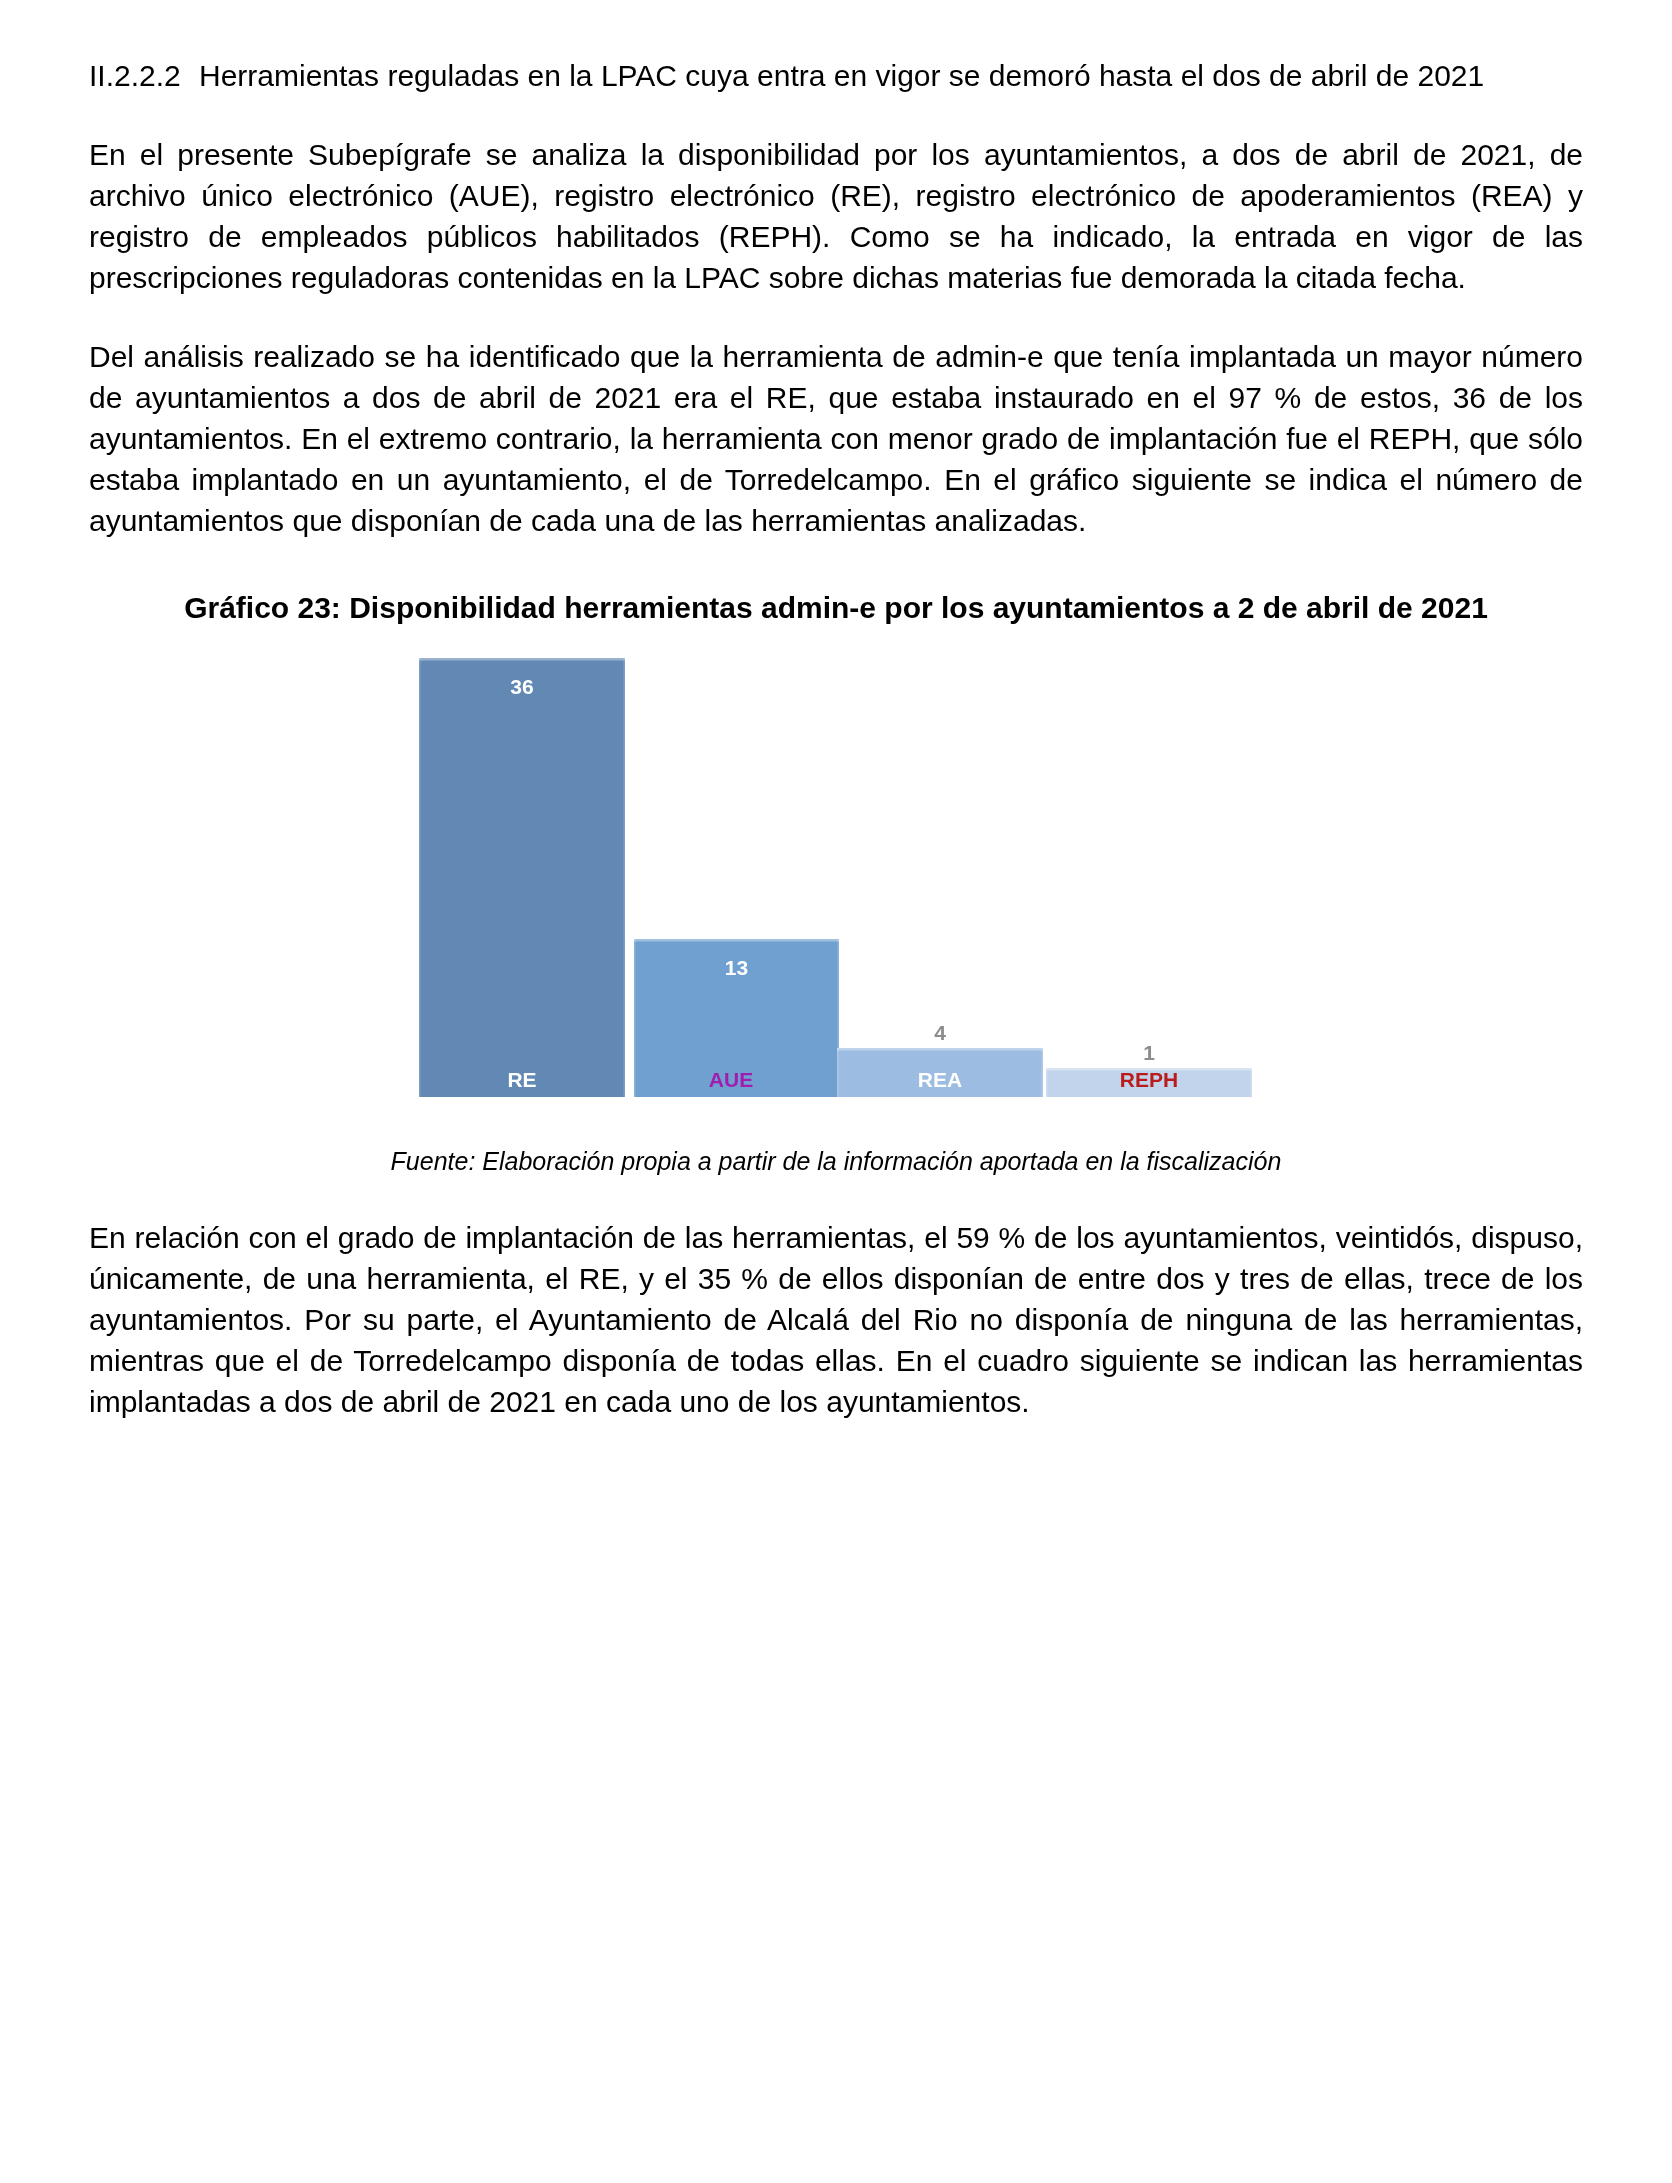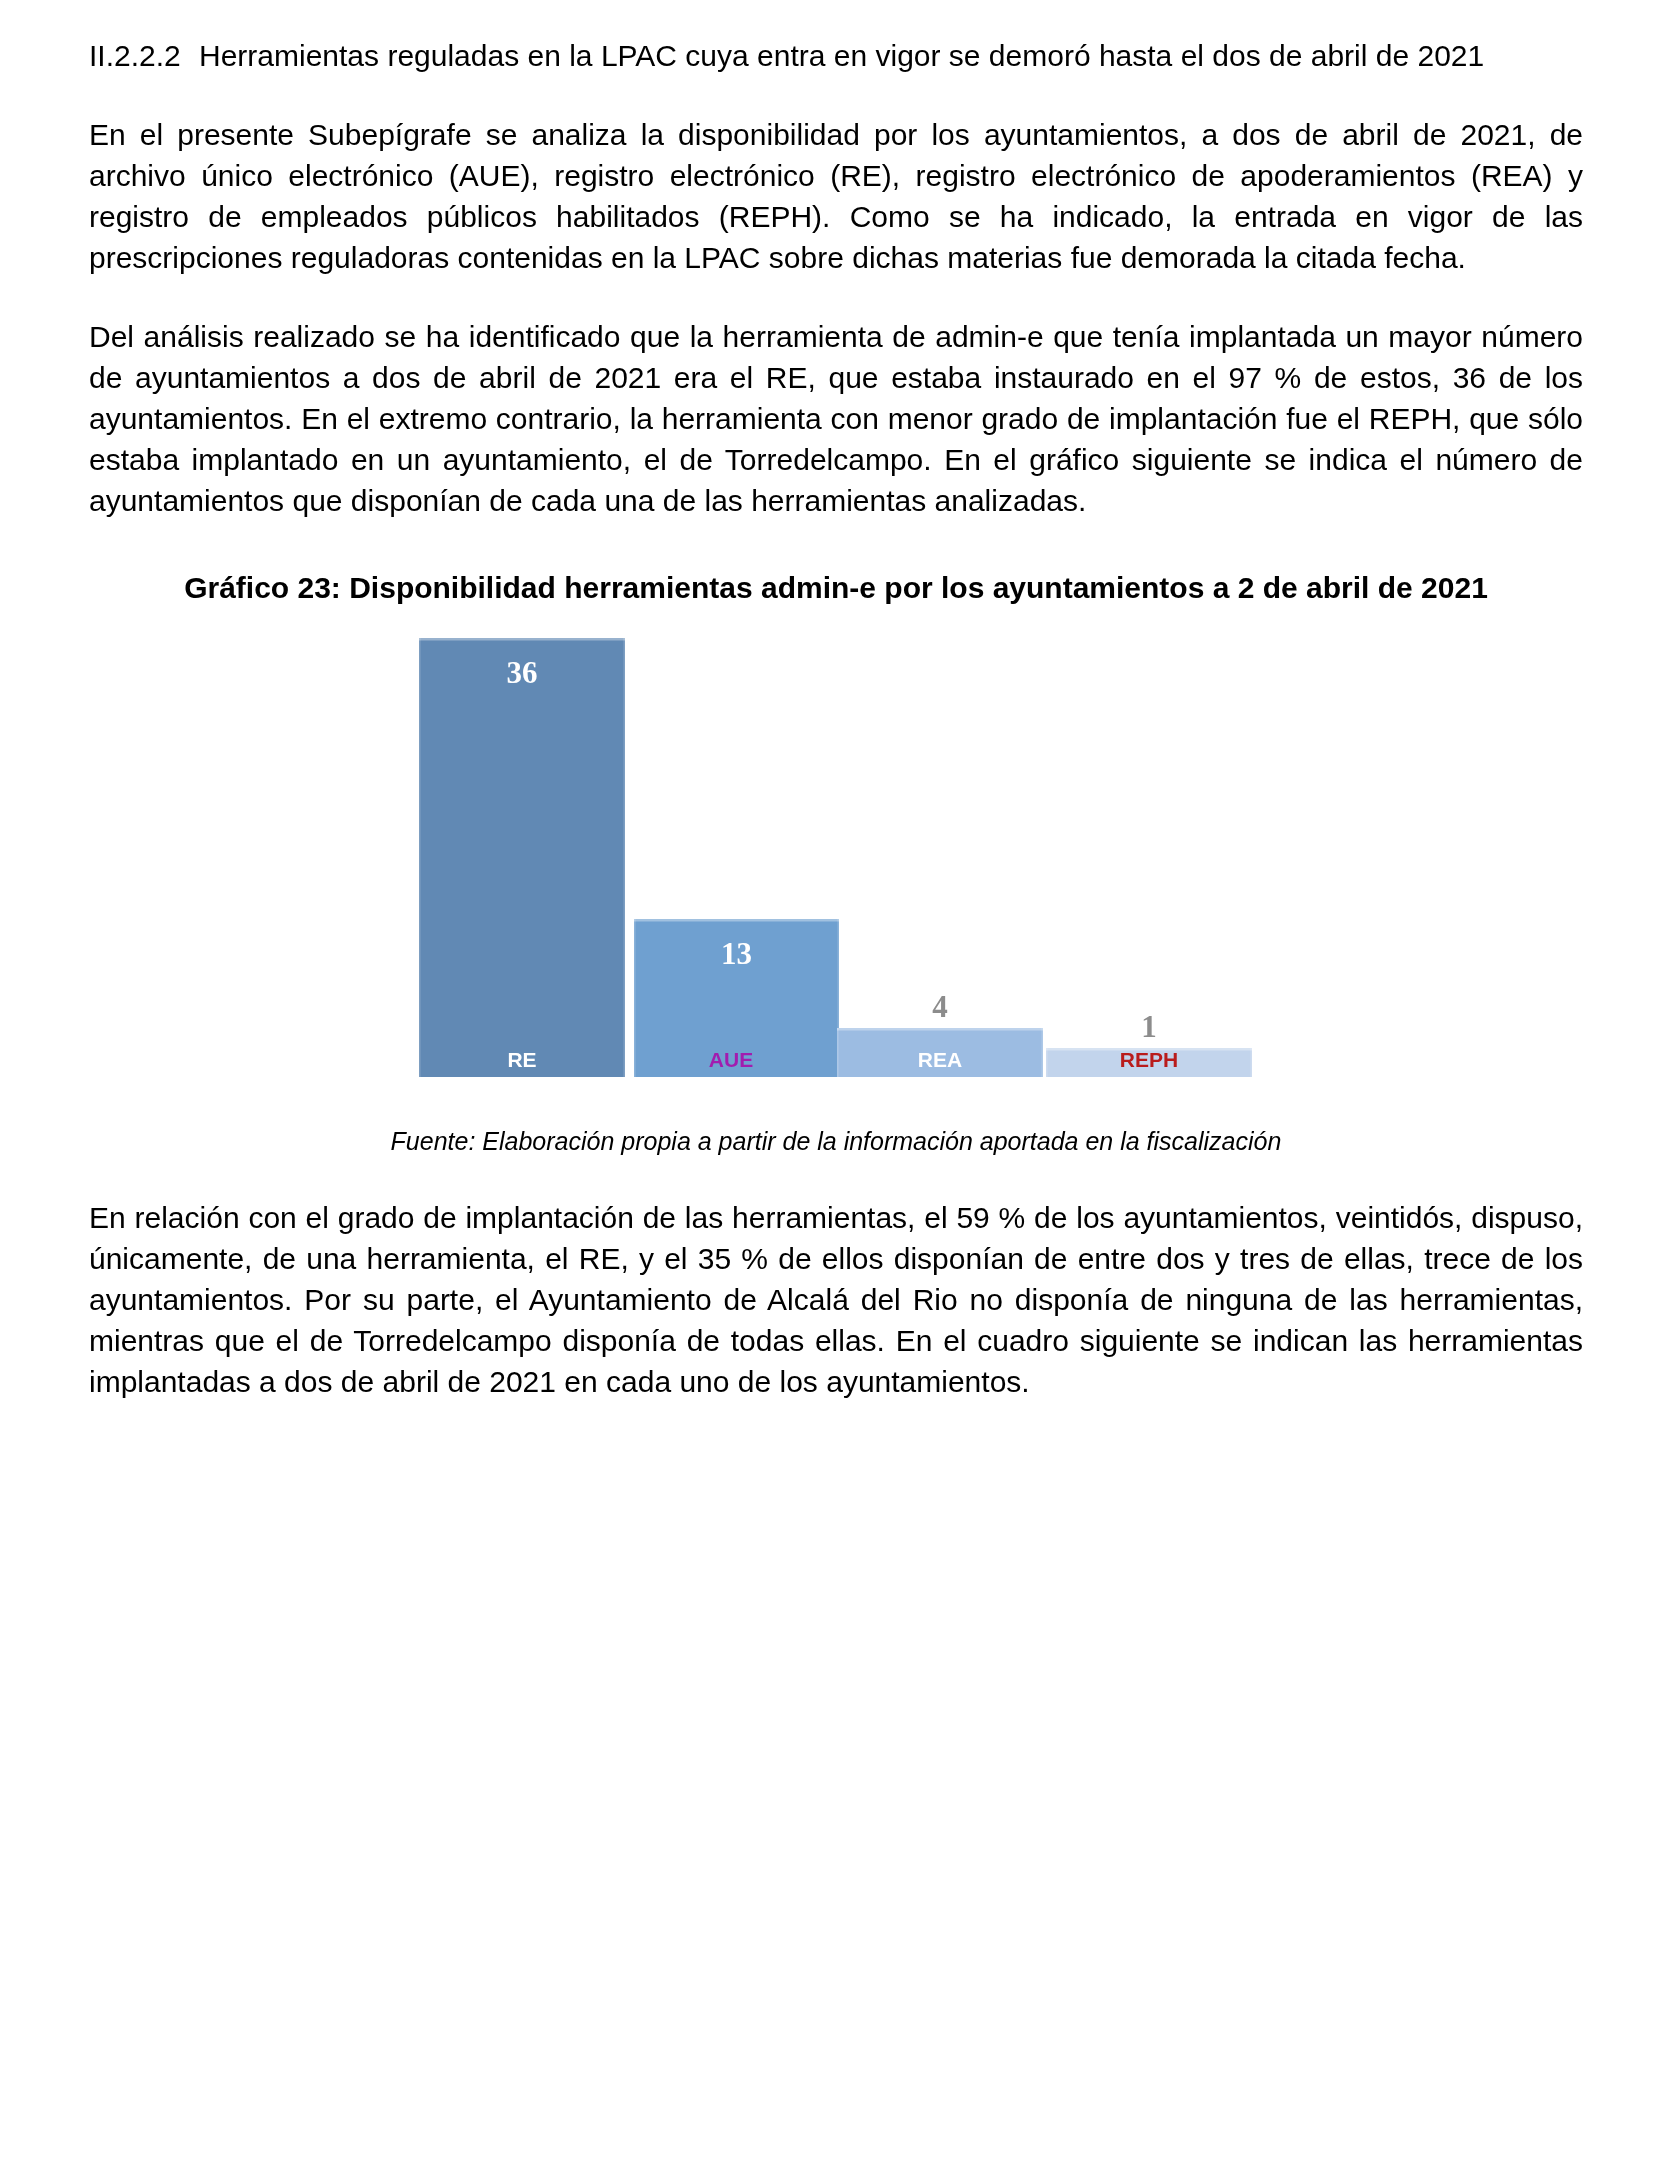--- a/index.html
+++ b/index.html
@@ -4,21 +4,21 @@
 <style>
   html,body{margin:0;padding:0;background:#ffffff;}
   .page{
     position:relative;
     width:1672px;
     height:1686px;
     background:#ffffff;
     font-family:"Liberation Sans", sans-serif;
     color:#000000;
     box-sizing:border-box;
-    padding:35px 89px 0 89px;
+    padding:55px 89px 0 89px;
     overflow:hidden;
   }
   
   .heading{
     display:flex;
     font-size:30px;
     line-height:41px;
     font-weight:400;
   }
   .hnum{flex:0 0 110px;}
@@ -56,24 +56,23 @@
     align-items:center;
     justify-content:flex-end;
   }
   .bar{
     position:relative;
     width:calc(100% - 3.1px);
     box-sizing:border-box;
     box-shadow:inset 0 2.4px 0 rgba(255,255,255,0.35), inset 1.6px 0 0 rgba(255,255,255,0.18), inset -1.6px 0 0 rgba(255,255,255,0.18);
   }
   .val{
-    font-size:31px;
+    font-size:21px;
     font-weight:700;
     text-align:center;
-    font-family:Liberation Serif, serif;
   }
   .val.in{
     position:absolute;
     top:17.3px;
     left:0; right:0;
   }
   .val.out{
     margin-bottom:3.1px;
   }
   .cat{

